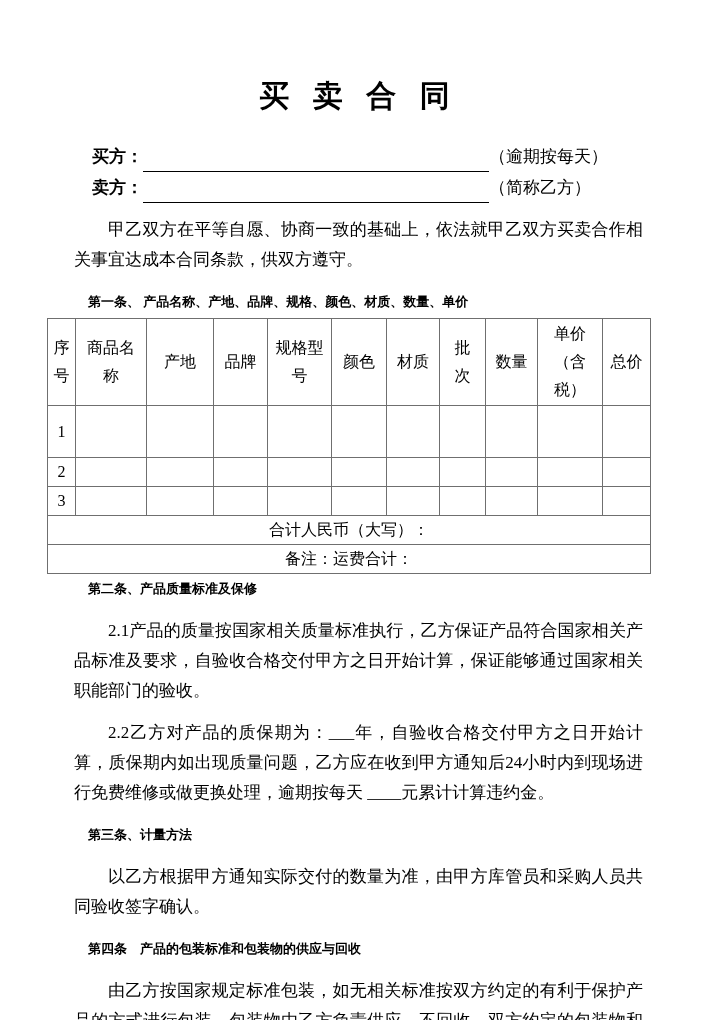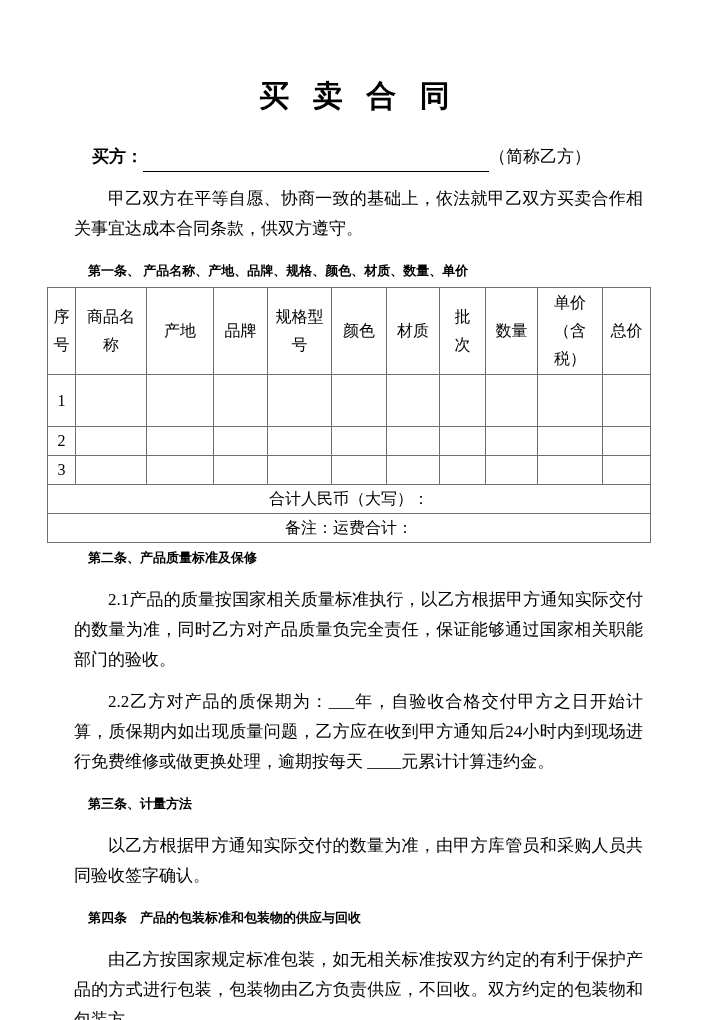--- a/index.html
+++ b/index.html
@@ -47,21 +47,24 @@
   .page-number { margin-top: 6px; text-align: center; font-size: 14px; line-height: 18px; }
 </style>
 </head>
 <body>
 
 <div class="page">
 
   <h1 class="title">买 卖 合 同</h1>
 
   <div class="party-line">
-    <span class="party-label">买方：</span><span class="party-blank"></span><span class="party-suffix">（简称乙方）</span>
+    <span class="party-label">买方：</span><span class="party-blank"></span><span class="party-suffix">（逾期按每天）</span>
+  </div>
+  <div class="party-line">
+    <span class="party-label">卖方：</span><span class="party-blank"></span><span class="party-suffix">（简称乙方）</span>
   </div>
 
   <p class="para">甲乙双方在平等自愿、协商一致的基础上，依法就甲乙双方买卖合作相关事宜达成本合同条款，供双方遵守。</p>
 
   <h2 class="sec-heading">第一条、 产品名称、产地、品牌、规格、颜色、材质、数量、单价</h2>
 
   <table class="goods-table">
     <colgroup>
       <col style="width:28px">
         <col style="width:71px">
@@ -139,21 +142,21 @@
       <tr>
         <td colspan="11" class="merged-cell">合计人民币（大写）：</td>
       </tr>
       <tr>
         <td colspan="11" class="merged-cell">备注：运费合计：</td>
       </tr>
     </tbody>
   </table>
 
   <h2 class="sec-heading">第二条、产品质量标准及保修</h2>
-  <p class="para">2.1产品的质量按国家相关质量标准执行，以乙方根据甲方通知实际交付的数量为准，同时乙方对产品质量负完全责任，保证能够通过国家相关职能部门的验收。</p>
+  <p class="para">2.1产品的质量按国家相关质量标准执行，乙方保证产品符合国家相关产品标准及要求，自验收合格交付甲方之日开始计算，保证能够通过国家相关职能部门的验收。</p>
   <p class="para">2.2乙方对产品的质保期为：___年，自验收合格交付甲方之日开始计算，质保期内如出现质量问题，乙方应在收到甲方通知后24小时内到现场进行免费维修或做更换处理，逾期按每天 ____元累计计算违约金。</p>
 
   <h2 class="sec-heading">第三条、计量方法</h2>
   <p class="para">以乙方根据甲方通知实际交付的数量为准，由甲方库管员和采购人员共同验收签字确认。</p>
 
   <h2 class="sec-heading">第四条　产品的包装标准和包装物的供应与回收</h2>
   <p class="para">由乙方按国家规定标准包装，如无相关标准按双方约定的有利于保护产品的方式进行包装，包装物由乙方负责供应，不回收。双方约定的包装物和包装方</p>
 
   <div class="page-number">1</div>
 

